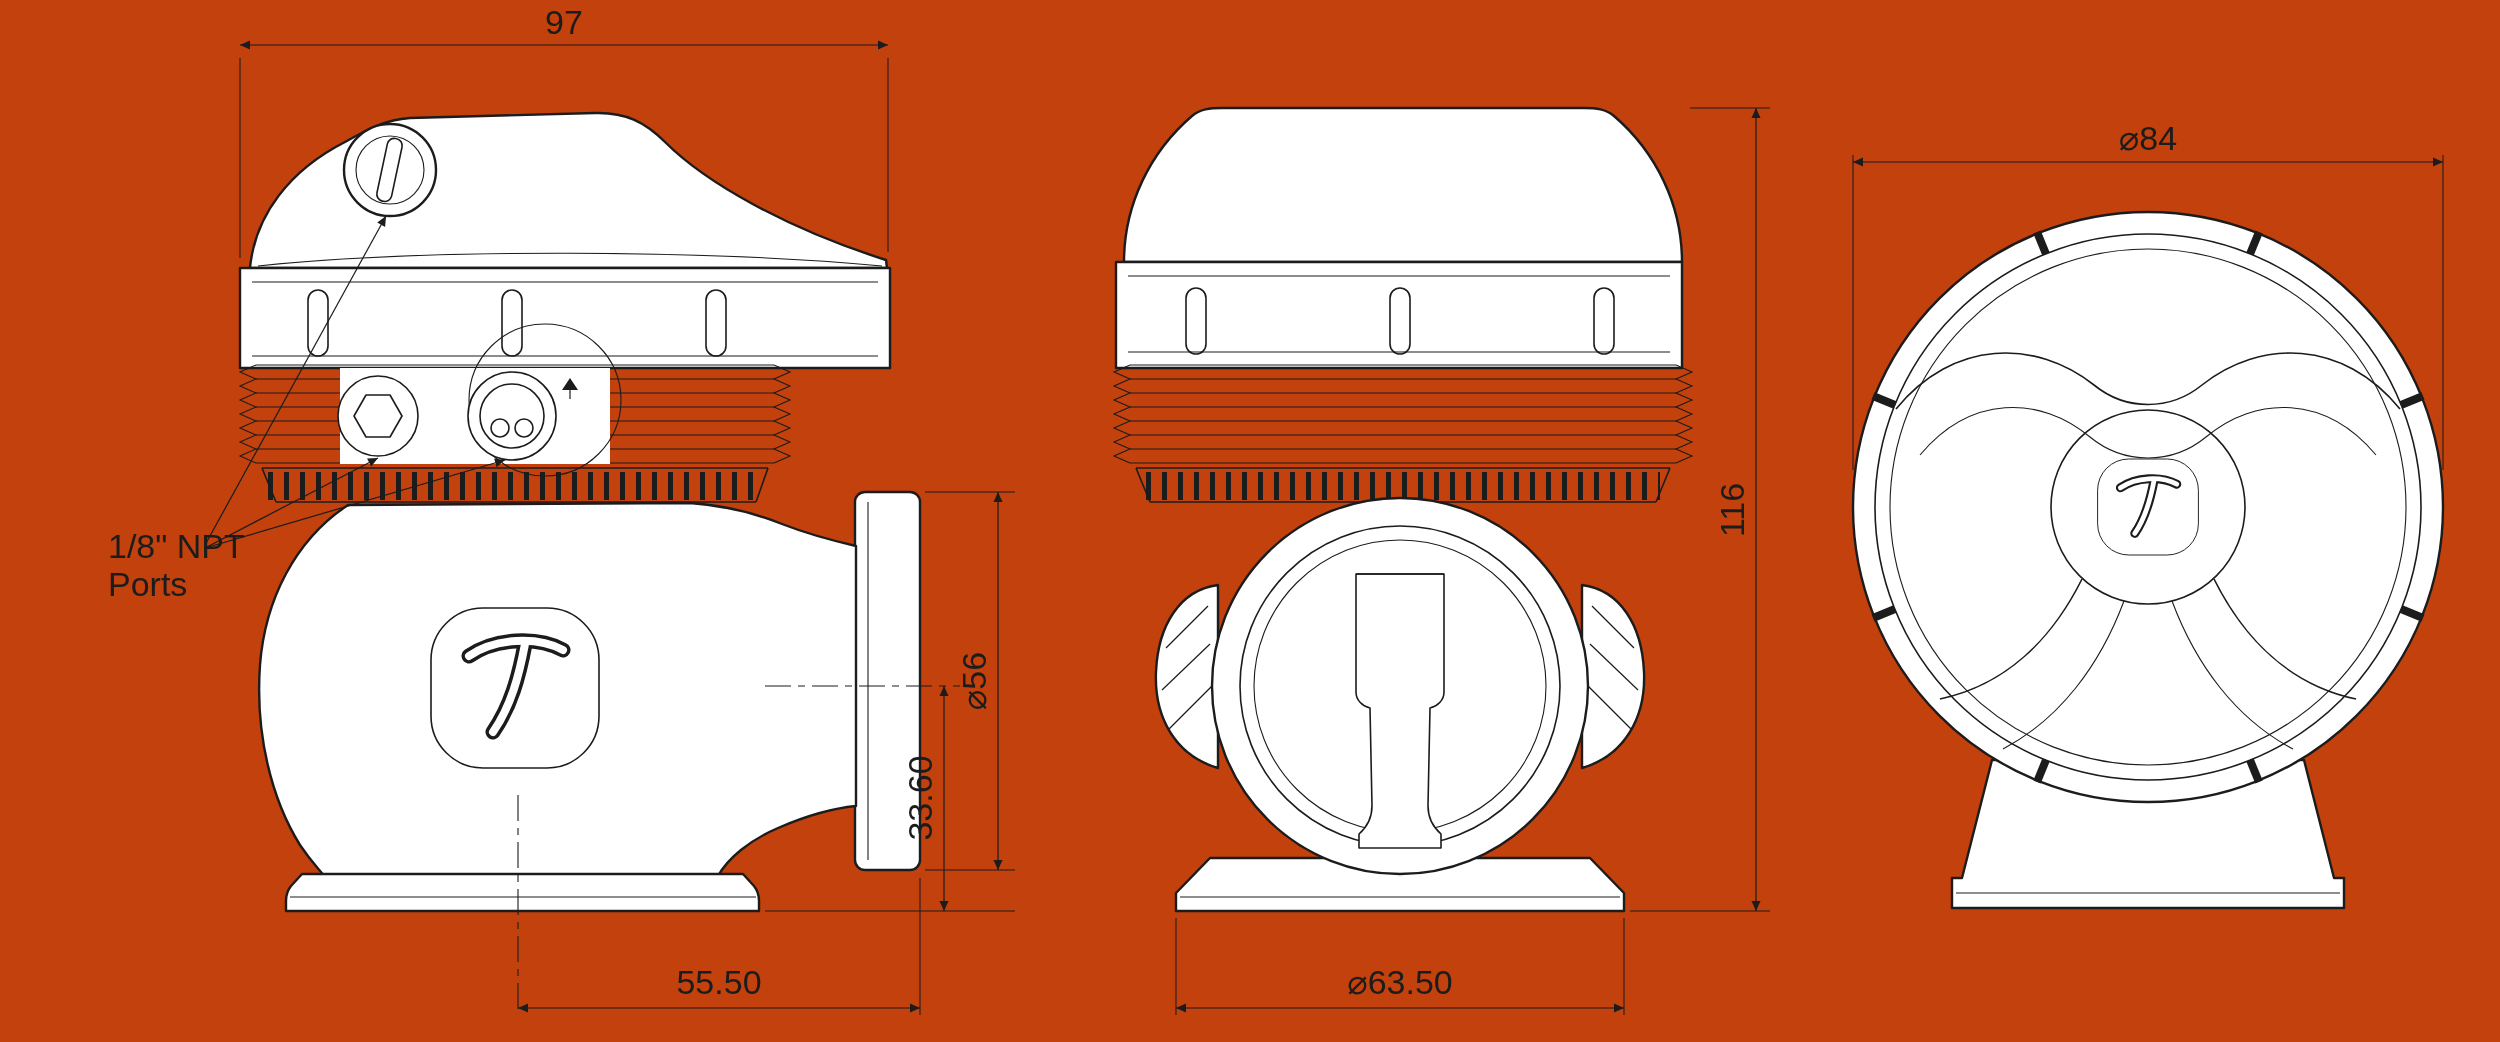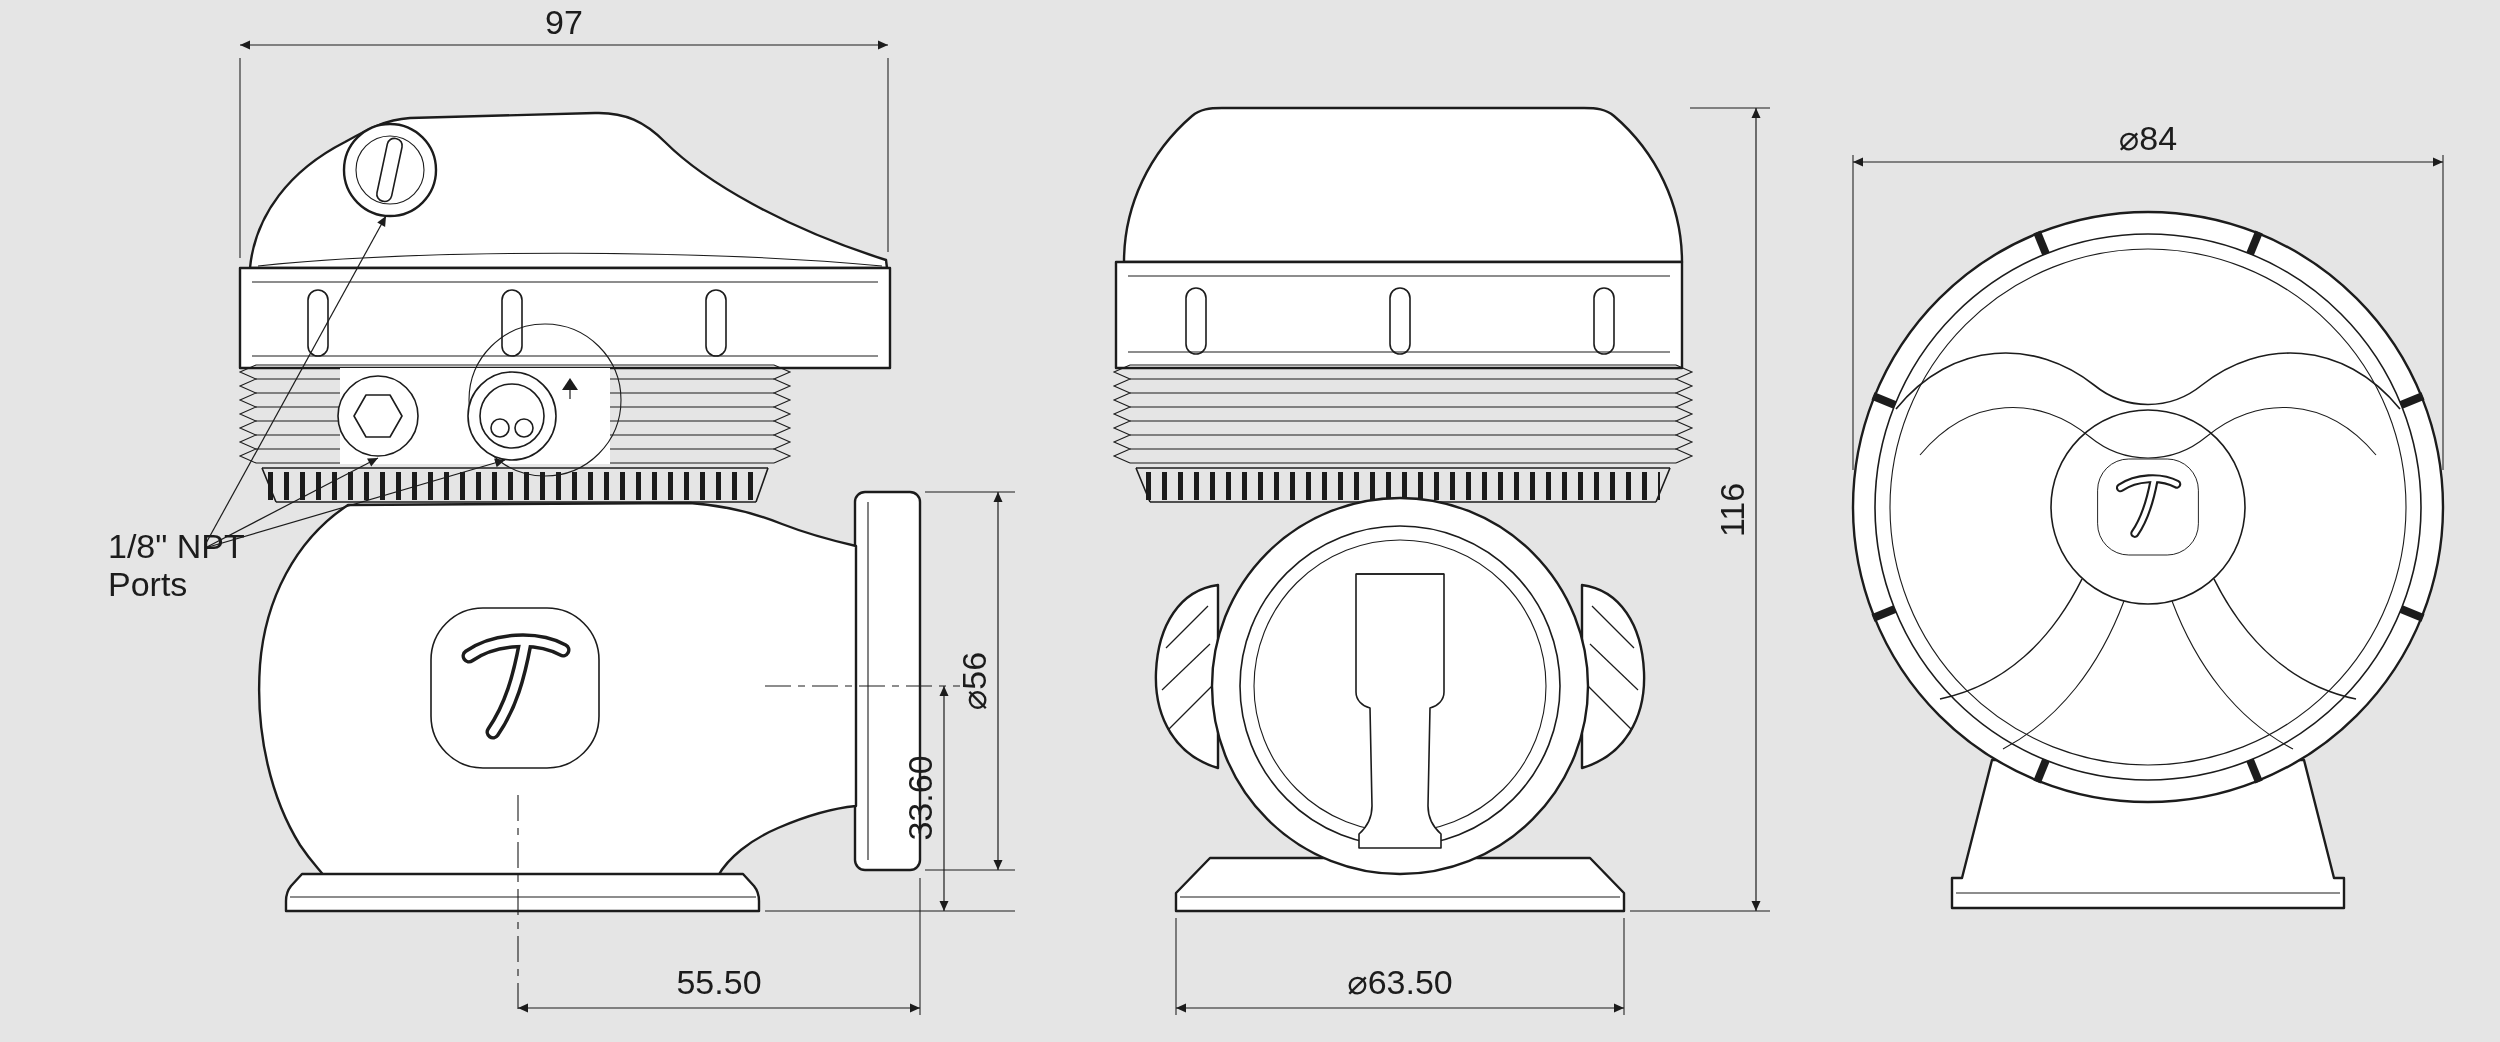--- a/index.html
+++ b/index.html
@@ -1,17 +1,17 @@
 <!DOCTYPE html>
 <html><head>
 <meta charset="utf-8">
 <style>
   html,body { margin:0; padding:0; background:#ffffff; }
   body { width:2500px; height:1042px; font-family:"Liberation Sans", sans-serif; }
-  .canvas { position:relative; width:2500px; height:1042px; background:#e5e5e5; overflow:hidden; }
+  .canvas { position:relative; width:2500px; height:1042px; background:#c2410c; overflow:hidden; }
   svg { display:block; }
 
   .ol   { fill:#ffffff; stroke:#1c1c1c; stroke-width:2.4; stroke-linejoin:round; stroke-linecap:round; }
   .ol2  { fill:none;    stroke:#1c1c1c; stroke-width:1.6; stroke-linejoin:round; }
   .ol2f { fill:#ffffff; stroke:#1c1c1c; stroke-width:1.6; stroke-linejoin:round; }
   .thin { fill:none;    stroke:#1c1c1c; stroke-width:1.1; }
   .dim  { fill:none;    stroke:#1c1c1c; stroke-width:1.2; }
   .ext  { fill:none;    stroke:#1c1c1c; stroke-width:1.05; }
   .cl   { fill:none;    stroke:#1c1c1c; stroke-width:1.1; stroke-dasharray:26 7 7 7; }
   .ser  { fill:none;    stroke:#1c1c1c; stroke-width:28; stroke-dasharray:5 11; }

